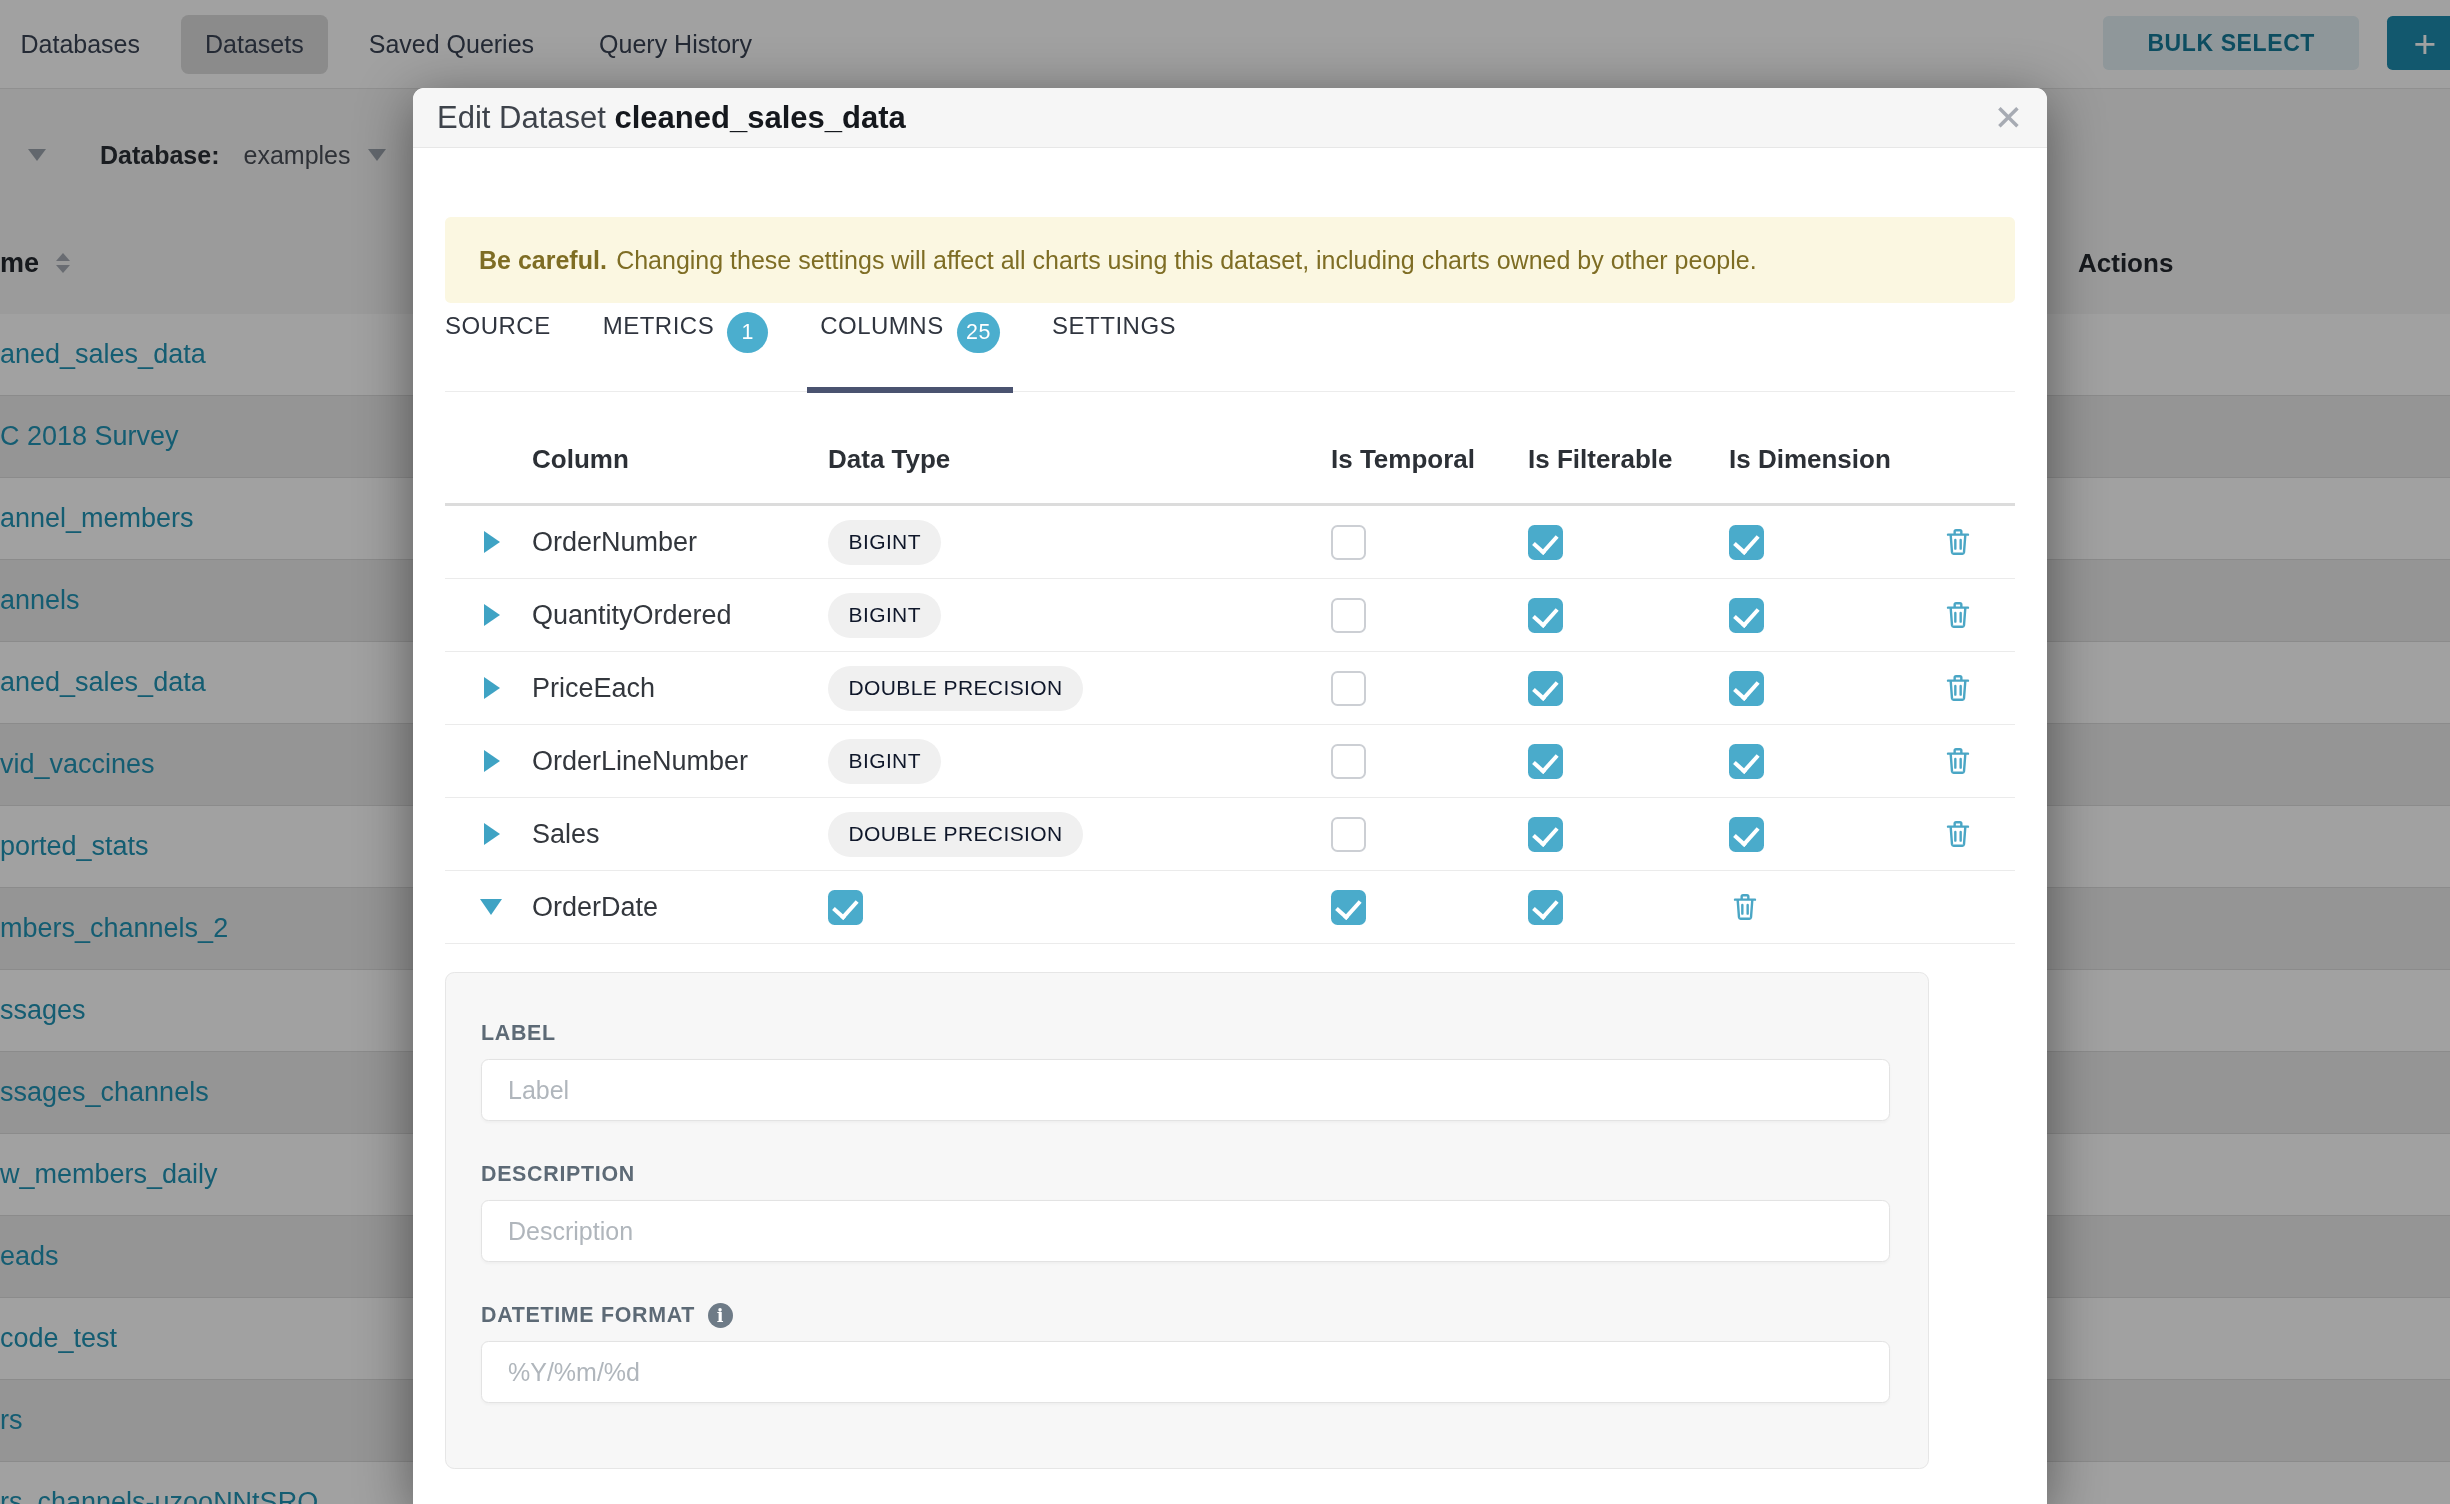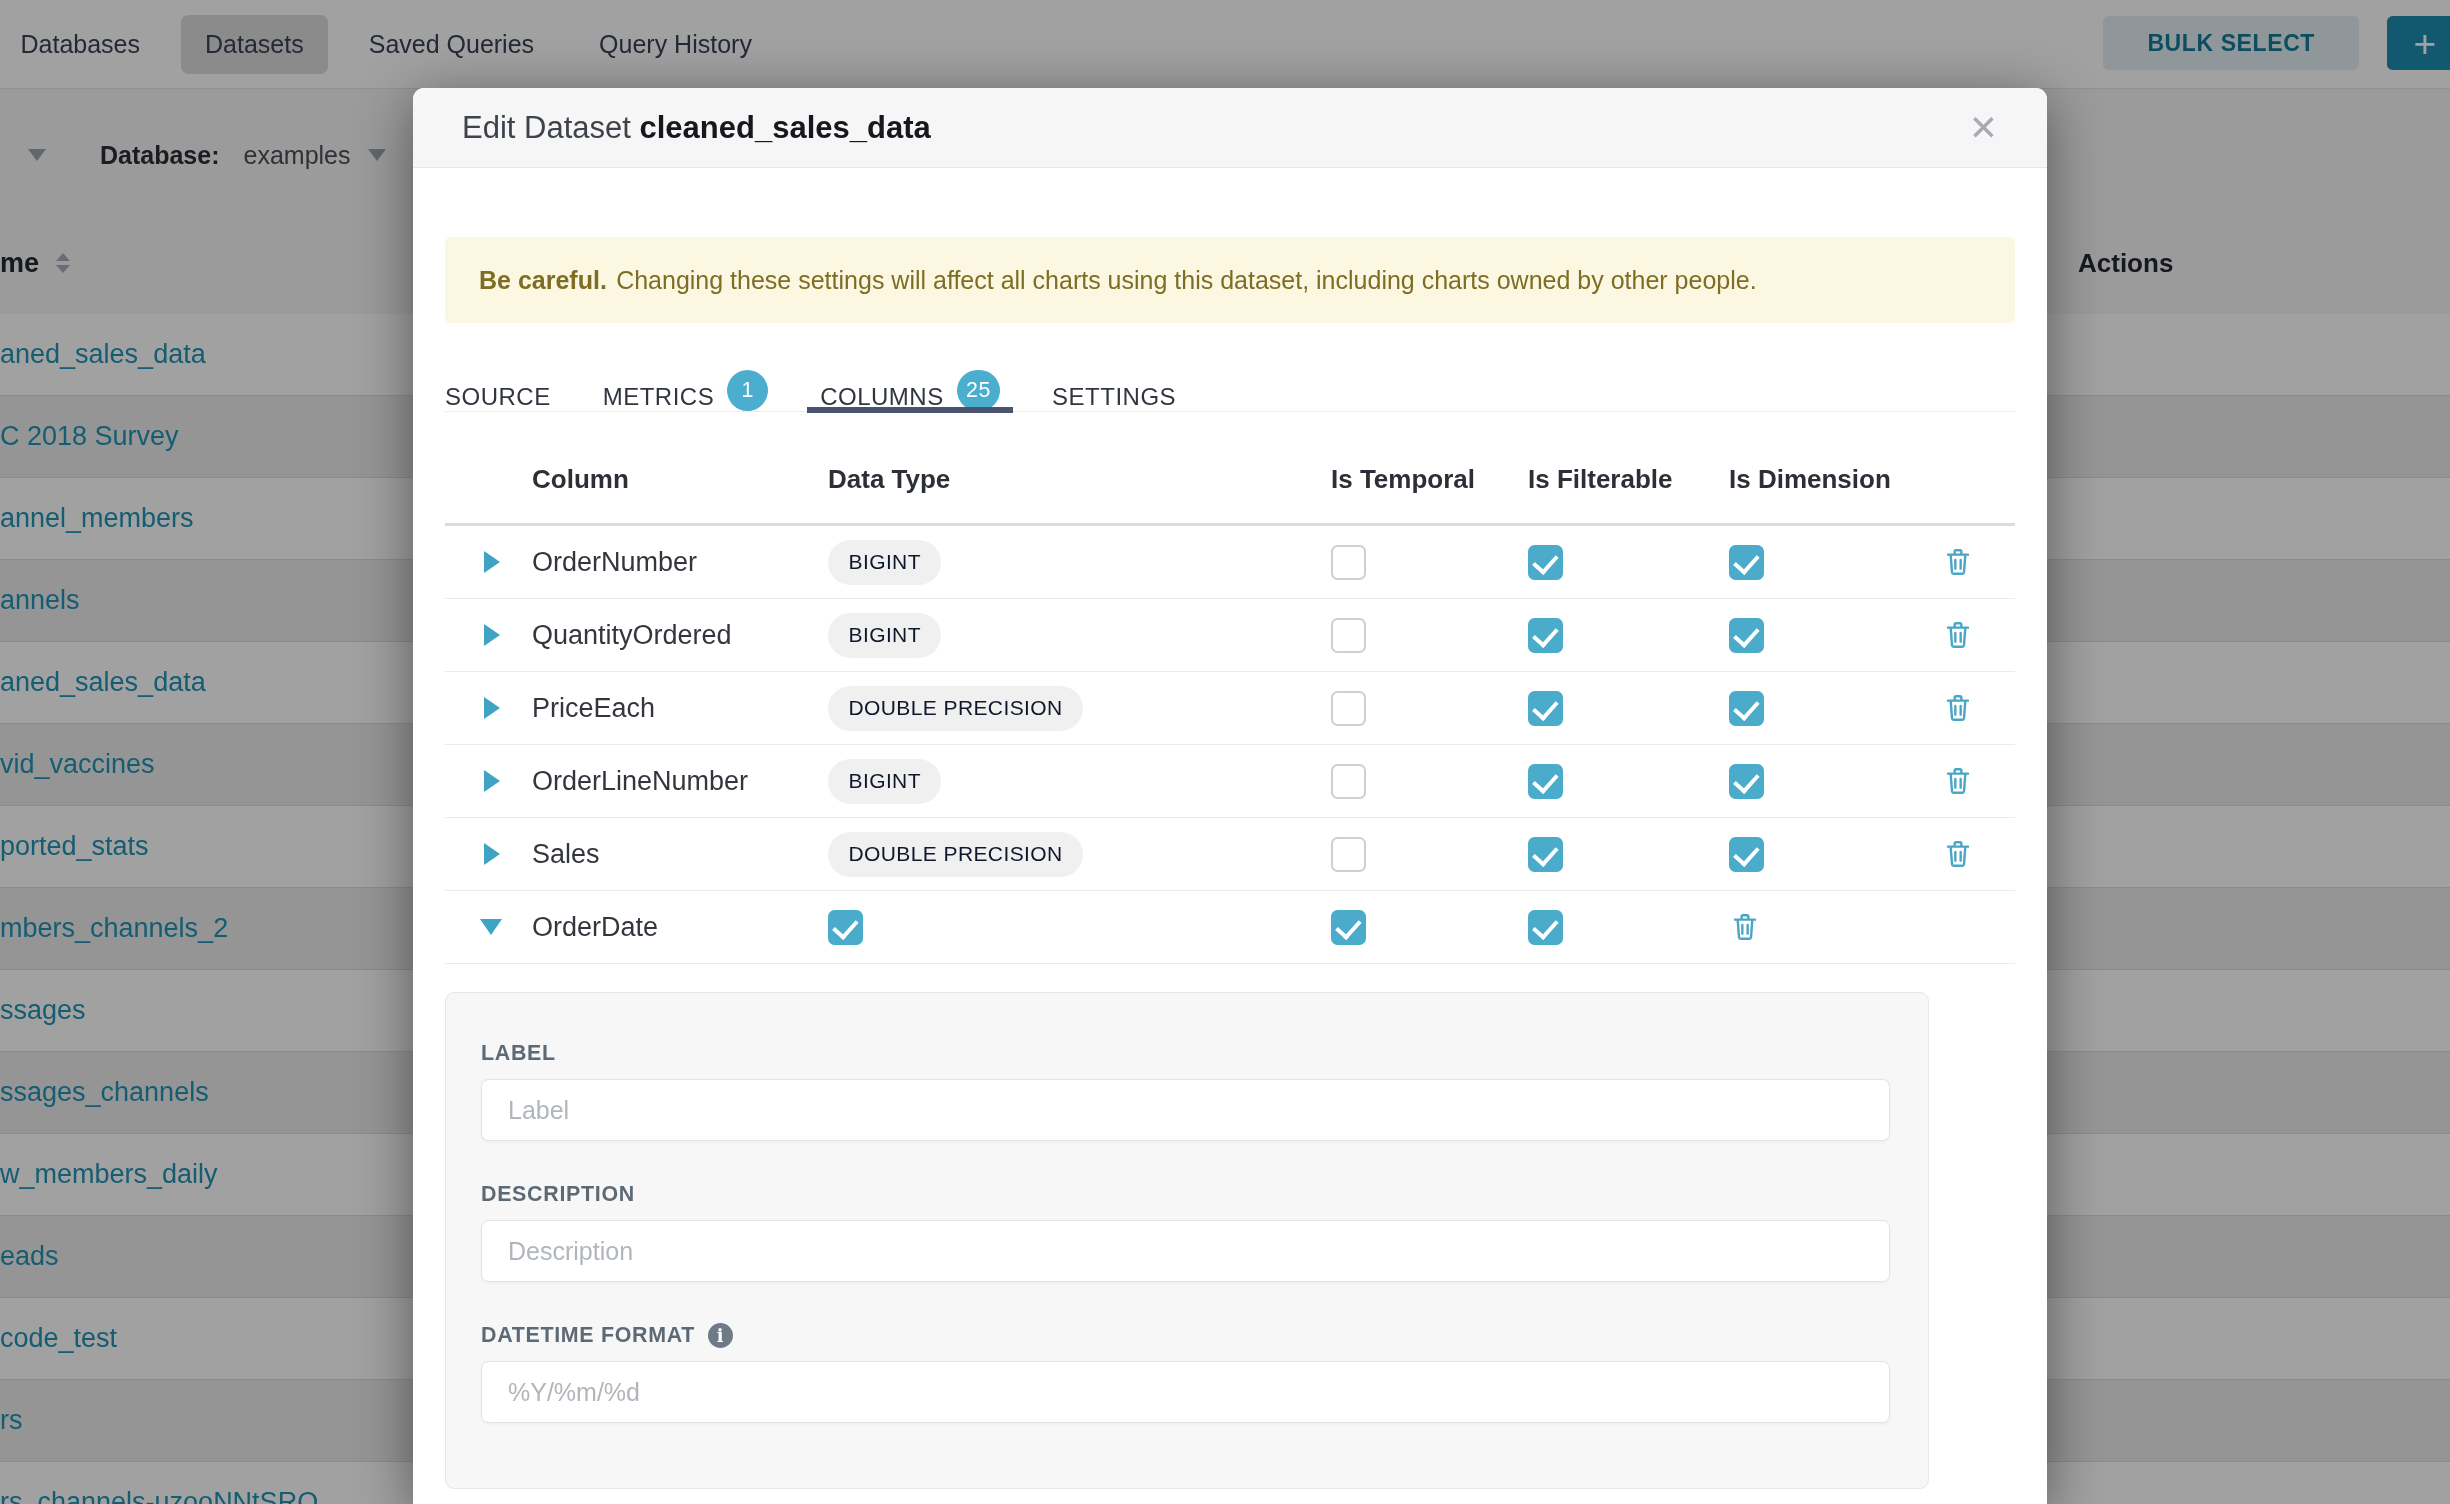--- a/index.html
+++ b/index.html
@@ -39,34 +39,34 @@
   .bg-row { height:82px; display:flex; align-items:center; border-bottom:1.9px solid #DCDCDC; background:#fff; }
   .bg-row.odd { background:#ECECEC; }
   .bg-row .link { font-size:27px; color:#2193B5; cursor:pointer; white-space:nowrap;text-align:right; }
 
   
   .overlay { position:absolute; inset:0; background:rgba(0,0,0,0.37); z-index:5; }
 
   
   .modal { position:absolute; left:413px; top:88px; width:1634px; height:1417px; background:#fff;
            border-radius:11.2px 11.2px 0 0; box-shadow:0 11.2px 56px rgba(0,0,0,.45); z-index:10; overflow:hidden; }
-  .modal-header { height:80px; background:#F6F6F6; border-bottom:1.9px solid #E7E7E7; display:flex;
-                  align-items:center; padding:0 49px; border-radius:11.2px 11.2px 0 0; }
+  .modal-header { height:60px; background:#F6F6F6; border-bottom:1.9px solid #E7E7E7; display:flex;
+                  align-items:center; padding:0 24px; border-radius:11.2px 11.2px 0 0; }
   .modal-title { font-size:31px; color:#3E434B; }
   .modal-title b { color:#15181D; font-weight:700; }
   .close-x { margin-left:auto; font-size:35px; color:#A7ABB3; cursor:pointer; line-height:1; }
 
   .modal-body { padding:69px 32px 0 32px; }
   .warning { background:#FBF7E1; border-radius:5.6px; height:86px; display:flex; align-items:center;
              padding:0 34px; font-size:25px; color:#7E6D24; }
   .warning b { font-weight:700; margin-right:9.3px; }
 
   .tabs { margin-top:9.3px; height:80px; display:flex; align-items:center; gap:52px;
           border-bottom:1.9px solid #ECECEC; }
-  .tab { position:relative; height:100%; display:flex; align-items:flex-end; gap:13px; font-size:24px;
+  .tab { position:relative; height:100%; display:flex; align-items:flex-start; gap:13px; font-size:24px;
          letter-spacing:0.5px; color:#30353F; cursor:pointer; white-space:nowrap; }
   .tab .badge { background:#4BAECE; color:#fff; font-size:21.4px; min-width:41px; height:41px;
                 border-radius:20.5px; display:inline-flex; align-items:center; justify-content:center; padding:0 9.3px; }
   .tab.active::after { content:""; position:absolute; left:-13px; right:-13px; bottom:-1.9px; height:6.5px; background:#4A5370; }
 
   .cols-table { margin-top:11.2px; }
   .tgrid { display:grid; grid-template-columns:87px 296px 503px 197px 201px 213px 74px; align-items:center; }
   .thead { padding:41px 0 28px 0; border-bottom:3.7px solid #DCDCDC; font-size:26px; font-weight:700; color:#2C3036; }
   .col-row { height:73px; border-bottom:1.9px solid #EBEBEB; font-size:27px; color:#33373D; }
   .tri-right { width:0; height:0; border-top:11.2px solid transparent; border-bottom:11.2px solid transparent;

